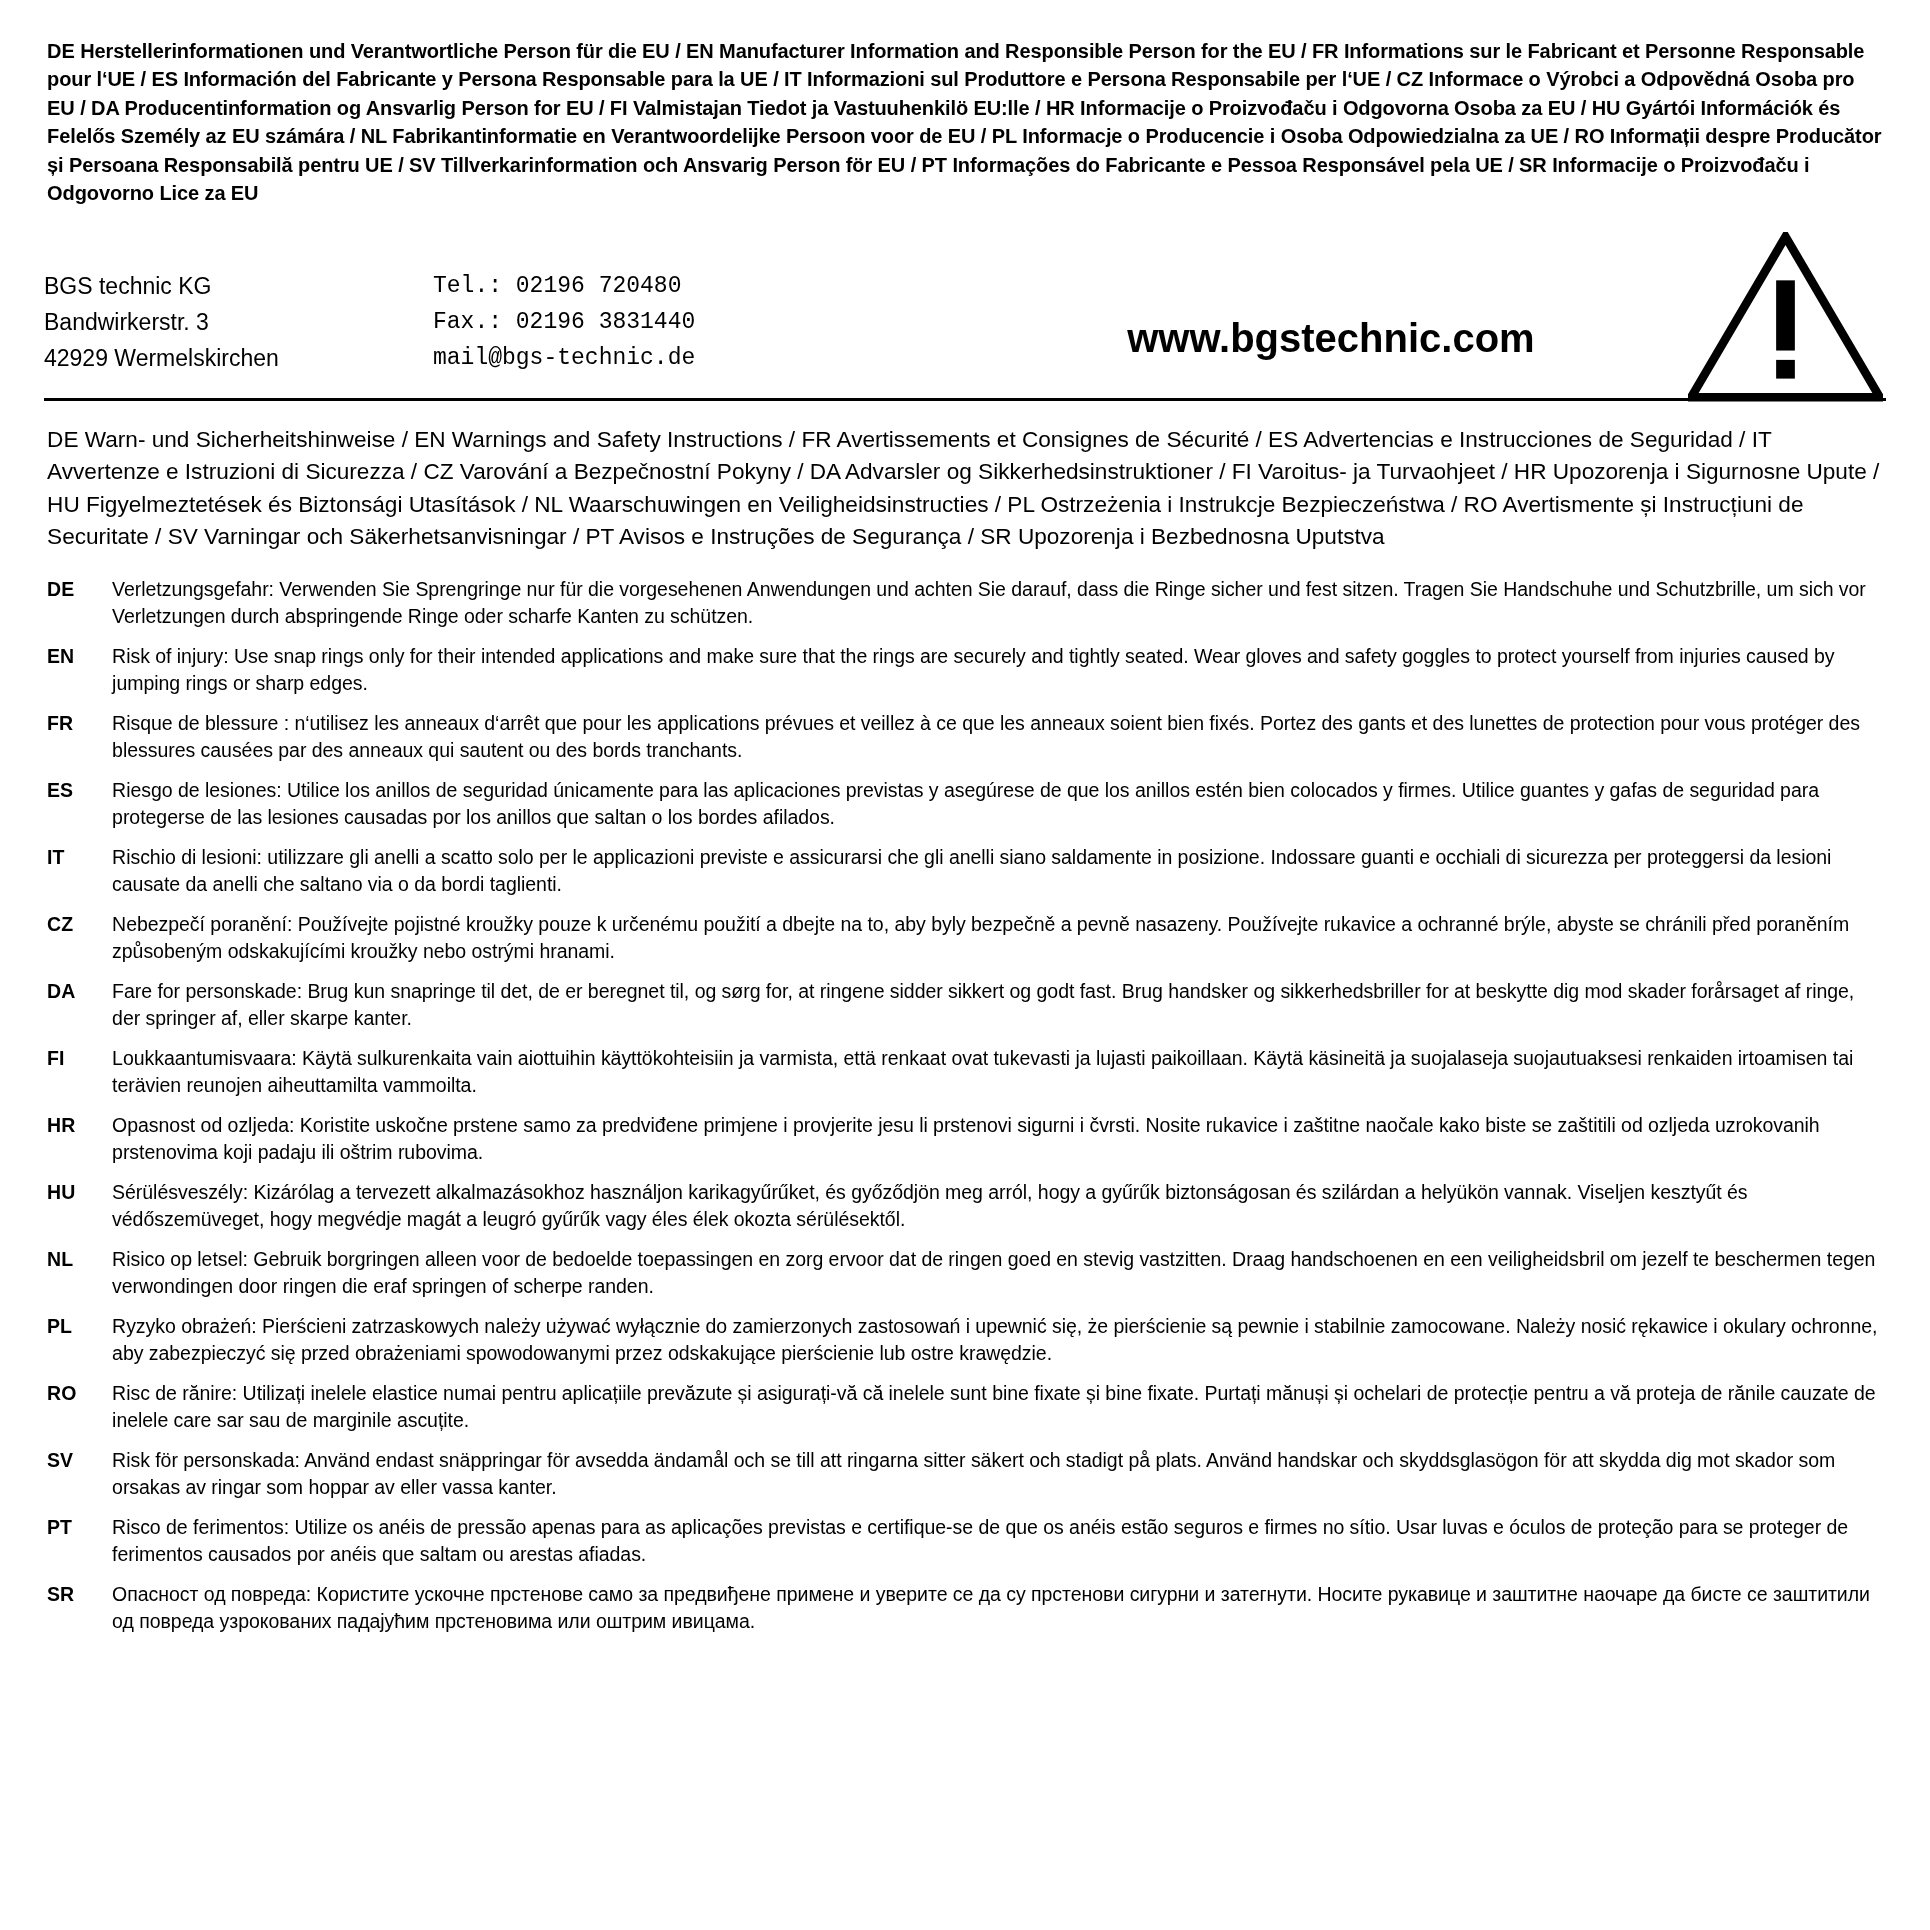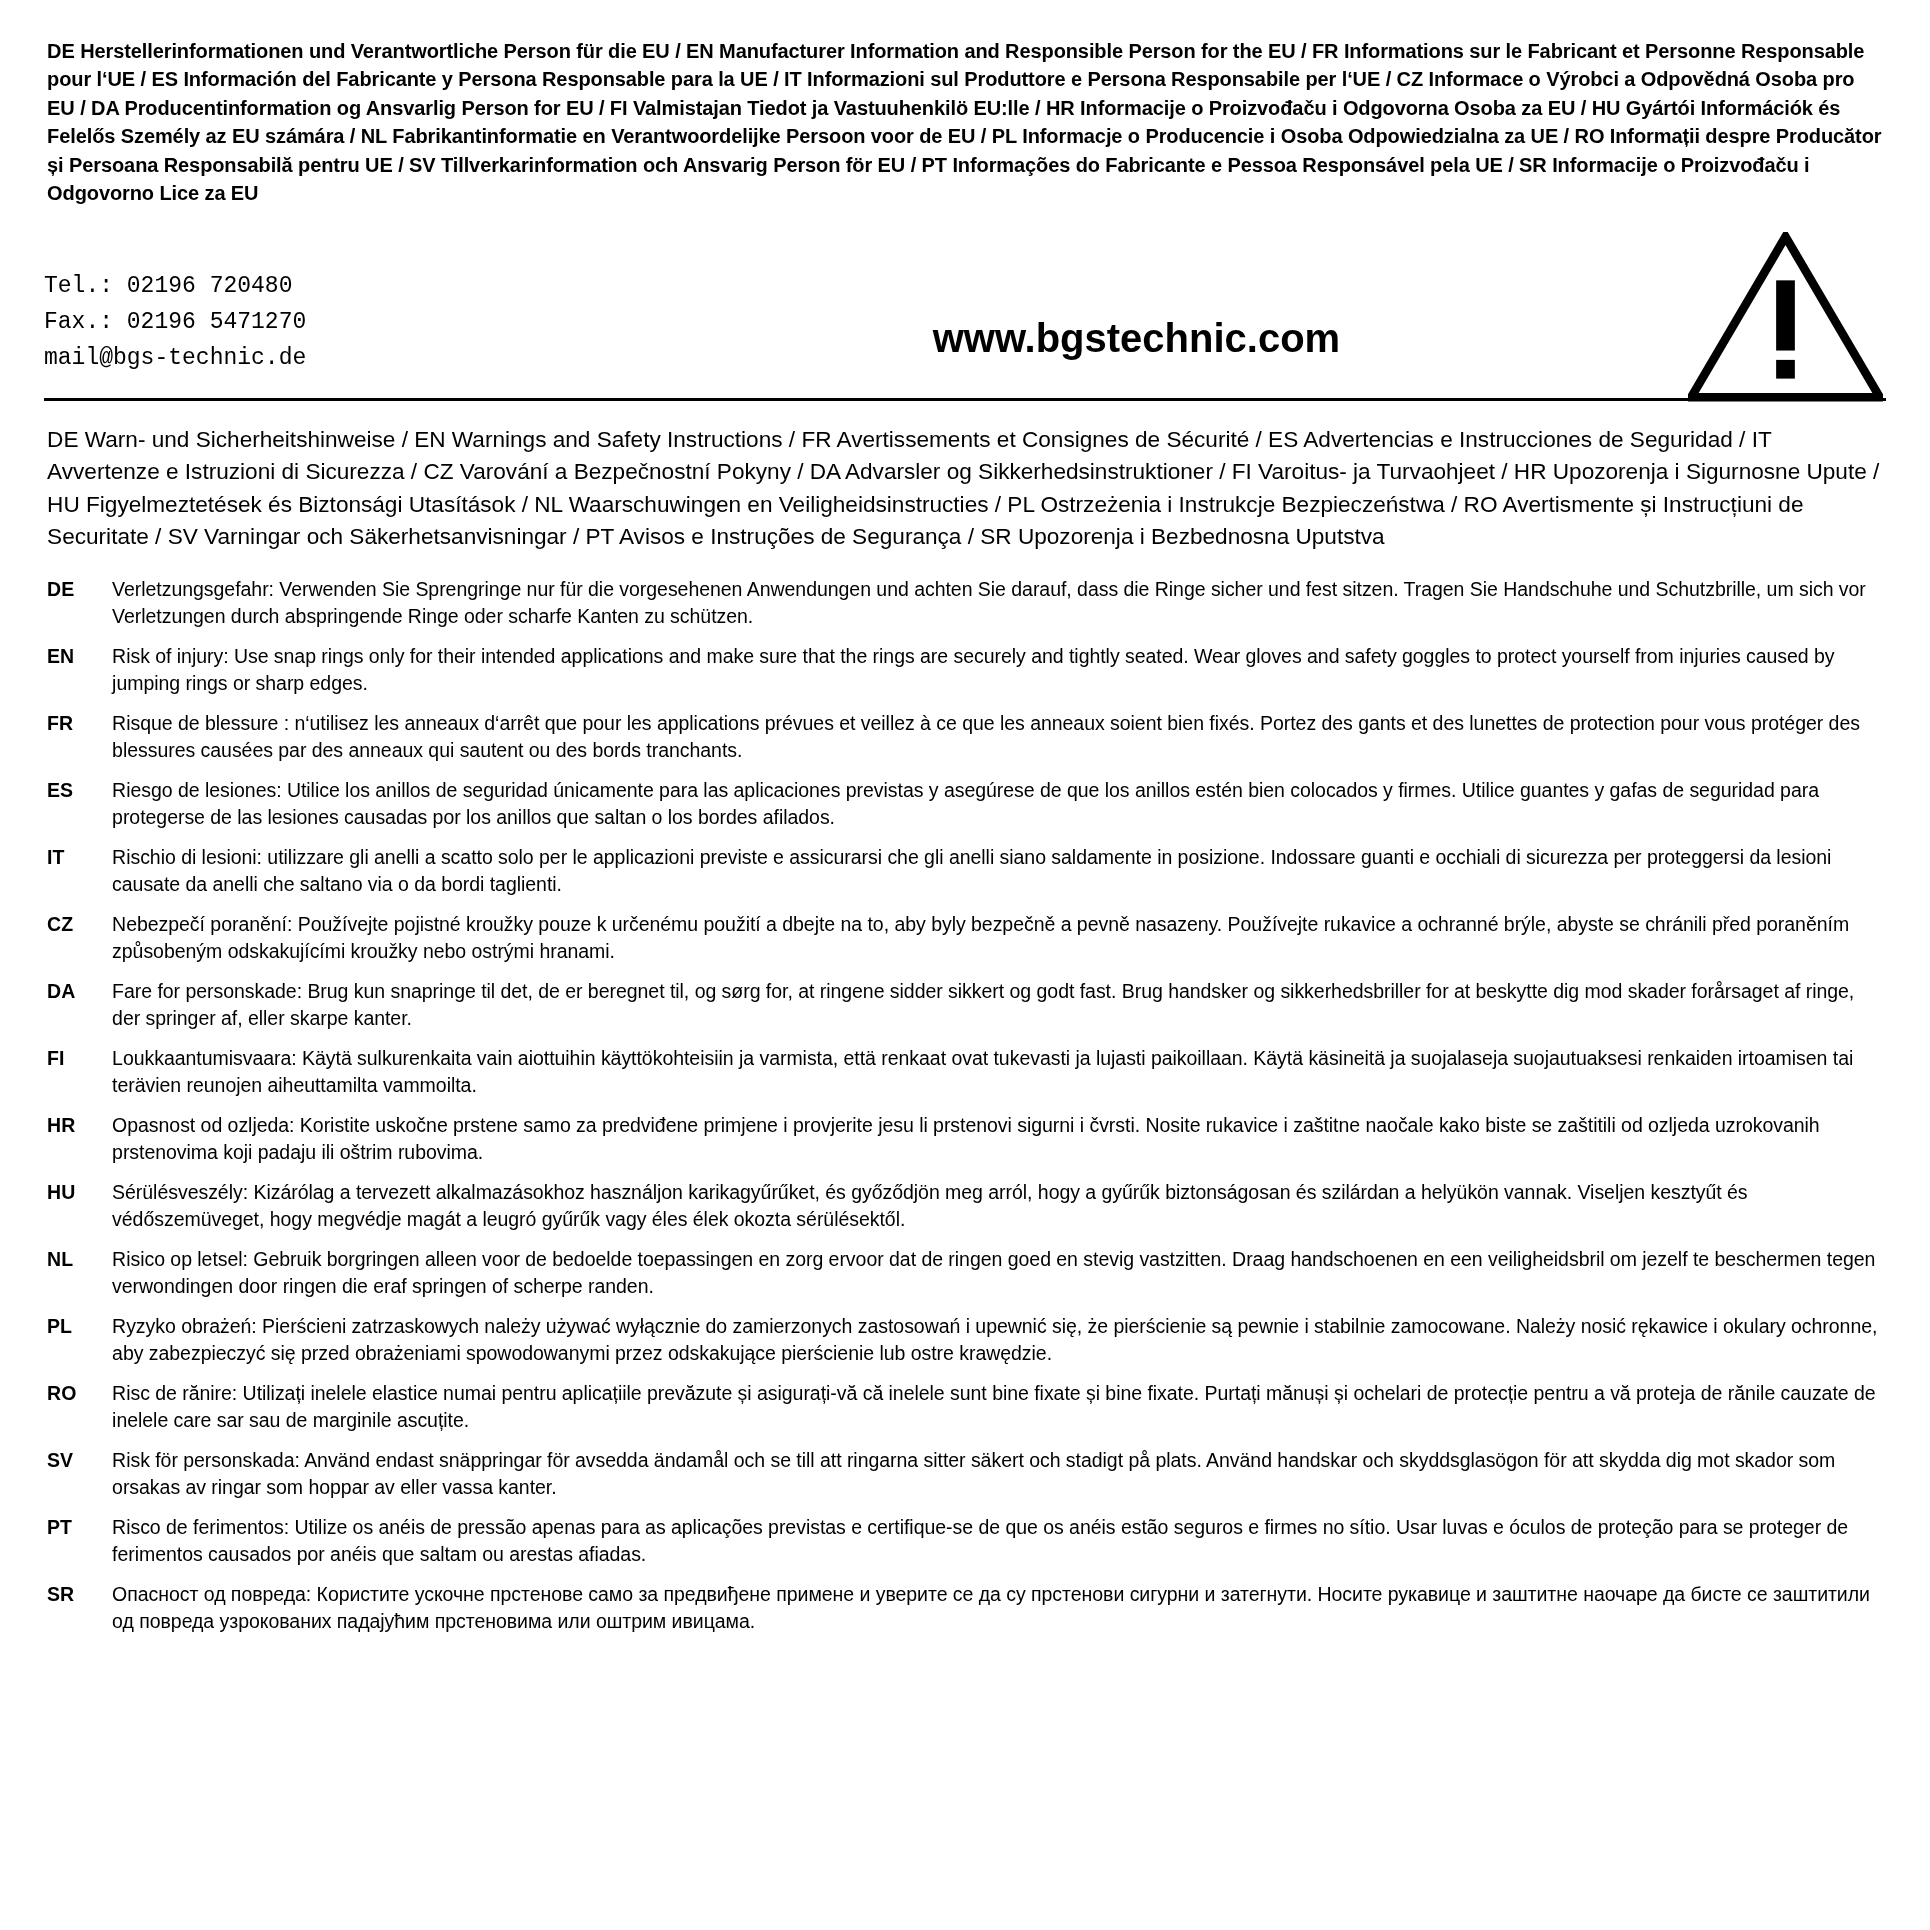--- a/index.html
+++ b/index.html
@@ -137,24 +137,29 @@
 </head>
 <body>
 
 <div class="page">
 
   <div class="top-heading">DE Herstellerinformationen und Verantwortliche Person für die EU  /  EN Manufacturer Information and Responsible Person for the EU  /  FR Informations sur le Fabricant et Personne Responsable pour l‘UE  /  ES Información del Fabricante y Persona Responsable para la UE  /  IT Informazioni sul Produttore e Persona Responsabile per l‘UE  /  CZ Informace o Výrobci a Odpovědná Osoba pro EU  /  DA Producentinformation og Ansvarlig Person for EU  /  FI Valmistajan Tiedot ja Vastuuhenkilö EU:lle  /  HR Informacije o Proizvođaču i Odgovorna Osoba za EU  /  HU Gyártói Információk és Felelős Személy az EU számára  /  NL Fabrikantinformatie en Verantwoordelijke Persoon voor de EU  /  PL Informacje o Producencie i Osoba Odpowiedzialna za UE  /  RO Informații despre Producător și Persoana Responsabilă pentru UE  /  SV Tillverkarinformation och Ansvarig Person för EU  /  PT Informações do Fabricante e Pessoa Responsável pela UE  /  SR Informacije o Proizvođaču i Odgovorno Lice za EU</div>
 
   <div class="company-band">
 
 
+    <div class="addr-col">
+      <div>BGS technic KG</div>
+      <div>Bandwirkerstr. 3</div>
+      <div>42929 Wermelskirchen</div>
+    </div>
 
     <div class="tel-col">
       <div>Tel.: 02196 720480</div>
-      <div>Fax.: 02196 5471270</div>
+      <div>Fax.: 02196 3831440</div>
       <div>mail@bgs-technic.de</div>
     </div>
 
     <div class="web-col">www.bgstechnic.com</div>
 
     <svg class="warn-tri" viewBox="0 0 250 218">
       <polygon points="125,6 246,212 4,212" fill="#ffffff" stroke="#000000" stroke-width="11"></polygon>
       <rect x="113" y="62" width="24" height="90" fill="#000000"></rect>
       <rect x="113" y="164" width="24" height="24" fill="#000000"></rect>
     </svg>

